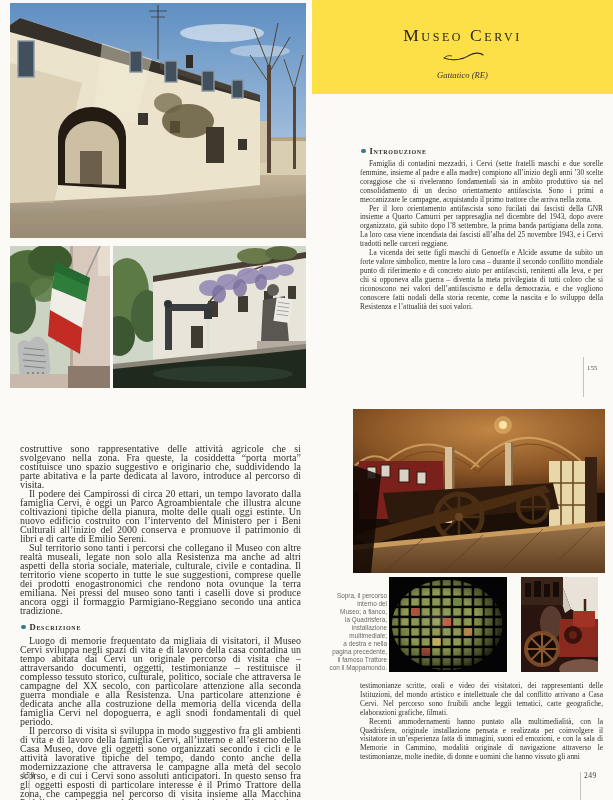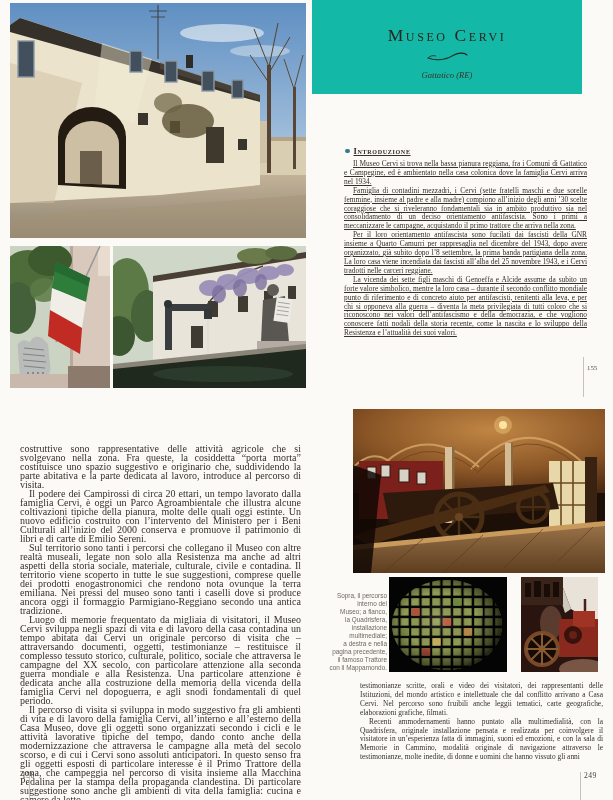--- a/index.html
+++ b/index.html
@@ -23,22 +23,22 @@
     background:#2e7e8c; margin-right:4px; flex:0 0 auto;
   }
   .section-heading .heading-text {
     font-variant:small-caps; font-weight:bold; font-size:8.6px;
     letter-spacing:.7px; color:#2e2a24;
   }
   .section-heading.first { margin-top:0; }
 
   
   .title-block {
-    position:absolute; left:312px; top:0; width:270px; height:94px;
-    background:#14b8a6; text-align:center;
+    position:absolute; left:312px; top:0; width:301px; height:94px;
+    background:#fde047; text-align:center;
   }
   .page-title {
     margin:0; padding-top:25px; font-weight:normal;
     font-variant:small-caps; font-size:17.5px; letter-spacing:2.6px; color:#29241e;
   }
   .title-flourish { margin-top:2px; }
   .page-subtitle { margin-top:4px; font-style:italic; font-size:8.6px; color:#38332c; }
 
   
   .photo-caption {
@@ -216,44 +216,47 @@
       <polygon points="0,120 193,100 193,142 0,142" fill="#20291d"></polygon>
       <polygon points="0,118 193,98 193,103 0,123" fill="#8a8578"></polygon>
       <ellipse cx="110" cy="128" rx="70" ry="8" fill="#2e4030" opacity=".8"></ellipse>
     </svg>
   </div>
 
   <div class="textcol" style="left:20px; top:444px; width:281px;">
     <p>costruttive sono rappresentative delle attività agricole che si svolgevano nella zona. Fra queste, la cosiddetta “porta morta” costituisce uno spazio suggestivo e originario che, suddividendo la parte abitativa e la parte dedicata al lavoro, introduce al percorso di visita.</p>
     <p class="indent">Il podere dei Campirossi di circa 20 ettari, un tempo lavorato dalla famiglia Cervi, è oggi un Parco Agroambientale che illustra alcune coltivazioni tipiche della pianura, molte delle quali oggi estinte. Un nuovo edificio costruito con l’intervento del Ministero per i Beni Culturali all’inizio del 2000 conserva e promuove il patrimonio di libri e di carte di Emilio Sereni.</p>
     <p class="indent">Sul territorio sono tanti i percorsi che collegano il Museo con altre realtà museali, legate non solo alla Resistenza ma anche ad altri aspetti della storia sociale, materiale, culturale, civile e contadina. Il territorio viene scoperto in tutte le sue suggestioni, comprese quelle dei prodotti enogastronomici che rendono nota ovunque la terra emiliana. Nei pressi del museo sono tanti i caselli dove si produce ancora oggi il formaggio Parmigiano-Reggiano secondo una antica tradizione.</p>
+    <div class="section-heading">
+      <span class="bullet"></span>
+      <span class="heading-text">Descrizione</span>
+    </div>
     <p class="indent">Luogo di memorie frequentato da migliaia di visitatori, il Museo Cervi sviluppa negli spazi di vita e di lavoro della casa contadina un tempo abitata dai Cervi un originale percorso di visita che – attraversando documenti, oggetti, testimonianze – restituisce il complesso tessuto storico, culturale, politico, sociale che attraversa le campagne del XX secolo, con particolare attenzione alla seconda guerra mondiale e alla Resistenza. Una particolare attenzione è dedicata anche alla costruzione della memoria della vicenda della famiglia Cervi nel dopoguerra, e agli snodi fondamentali di quel periodo.</p>
     <p class="indent">Il percorso di visita si sviluppa in modo suggestivo fra gli ambienti di vita e di lavoro della famiglia Cervi, all’interno e all’esterno della Casa Museo, dove gli oggetti sono organizzati secondo i cicli e le attività lavorative tipiche del tempo, dando conto anche della modernizzazione che attraversa le campagne alla metà del secolo scorso, e di cui i Cervi sono assoluti anticipatori. In questo senso fra gli oggetti esposti di particolare interesse è il Primo Trattore della zona, che campeggia nel percorso di visita insieme alla Macchina Pedalina per la stampa della propaganda clandestina. Di particolare suggestione sono anche gli ambienti di vita della famiglia: cucina e camere da letto.</p>
   </div>
 
   <div class="pagenum" style="left:22px; top:771px;">158</div>
   <div class="vrule" style="left:29px; top:772px; height:28px;"></div>
 
   <header class="title-block">
     <h1 class="page-title">Museo Cervi</h1>
     <div class="title-flourish">
       <svg width="46" height="12" viewBox="0 0 46 12">
         <path d="M4 8 C 12 11, 22 10, 30 5 C 35 2, 41 3, 43 5" fill="none" stroke="#29241e" stroke-width="1.1" stroke-linecap="round"></path>
         <path d="M4 8 C 6 6, 9 5, 12 6" fill="none" stroke="#29241e" stroke-width=".8"></path>
       </svg>
     </div>
     <div class="page-subtitle">Gattatico (RE)</div>
   </header>
 
-  <div class="textcol rightcol" style="left:344px; top:146px; width:243px;text-decoration:underline;">
+  <div class="textcol rightcol" style="left:360px; top:146px; width:243px;">
     <div class="section-heading first">
       <span class="bullet"></span>
       <span class="heading-text">Introduzione</span>
     </div>
-    <p class="indent">Il Museo Cervi si trova nella bassa pianura reggiana, fra i Comuni di Gattatico e Campegine, ed è ambientato nella casa colonica dove la famiglia Cervi arriva nel 1934.</p>
     <p class="indent">Famiglia di contadini mezzadri, i Cervi (sette fratelli maschi e due sorelle femmine, insieme al padre e alla madre) compiono all’inizio degli anni ’30 scelte coraggiose che si riveleranno fondamentali sia in ambito produttivo sia nel consolidamento di un deciso orientamento antifascista. Sono i primi a meccanizzare le campagne, acquistando il primo trattore che arriva nella zona.</p>
     <p class="indent">Per il loro orientamento antifascista sono fucilati dai fascisti della GNR insieme a Quarto Camurri per rappresaglia nel dicembre del 1943, dopo avere organizzato, già subito dopo l’8 settembre, la prima banda partigiana della zona. La loro casa viene incendiata dai fascisti all’alba del 25 novembre 1943, e i Cervi tradotti nelle carceri reggiane.</p>
     <p class="indent">La vicenda dei sette figli maschi di Genoeffa e Alcide assume da subito un forte valore simbolico, mentre la loro casa – durante il secondo conflitto mondiale punto di riferimento e di concreto aiuto per antifascisti, renitenti alla leva, e per chi si opponeva alla guerra – diventa la meta privilegiata di tutti coloro che si riconoscono nei valori dell’antifascismo e della democrazia, e che vogliono conoscere fatti nodali della storia recente, come la nascita e lo sviluppo della Resistenza e l’attualità dei suoi valori.</p>
   </div>
 
   <div class="vrule" style="left:583px; top:357px; height:40px;"></div>
   <div class="margin-ref" style="left:587px; top:364px;">155</div>
 
   <div class="photo" style="left:353px; top:409px; width:252px; height:164px;">
     <svg viewBox="0 0 252 164" preserveAspectRatio="none">

